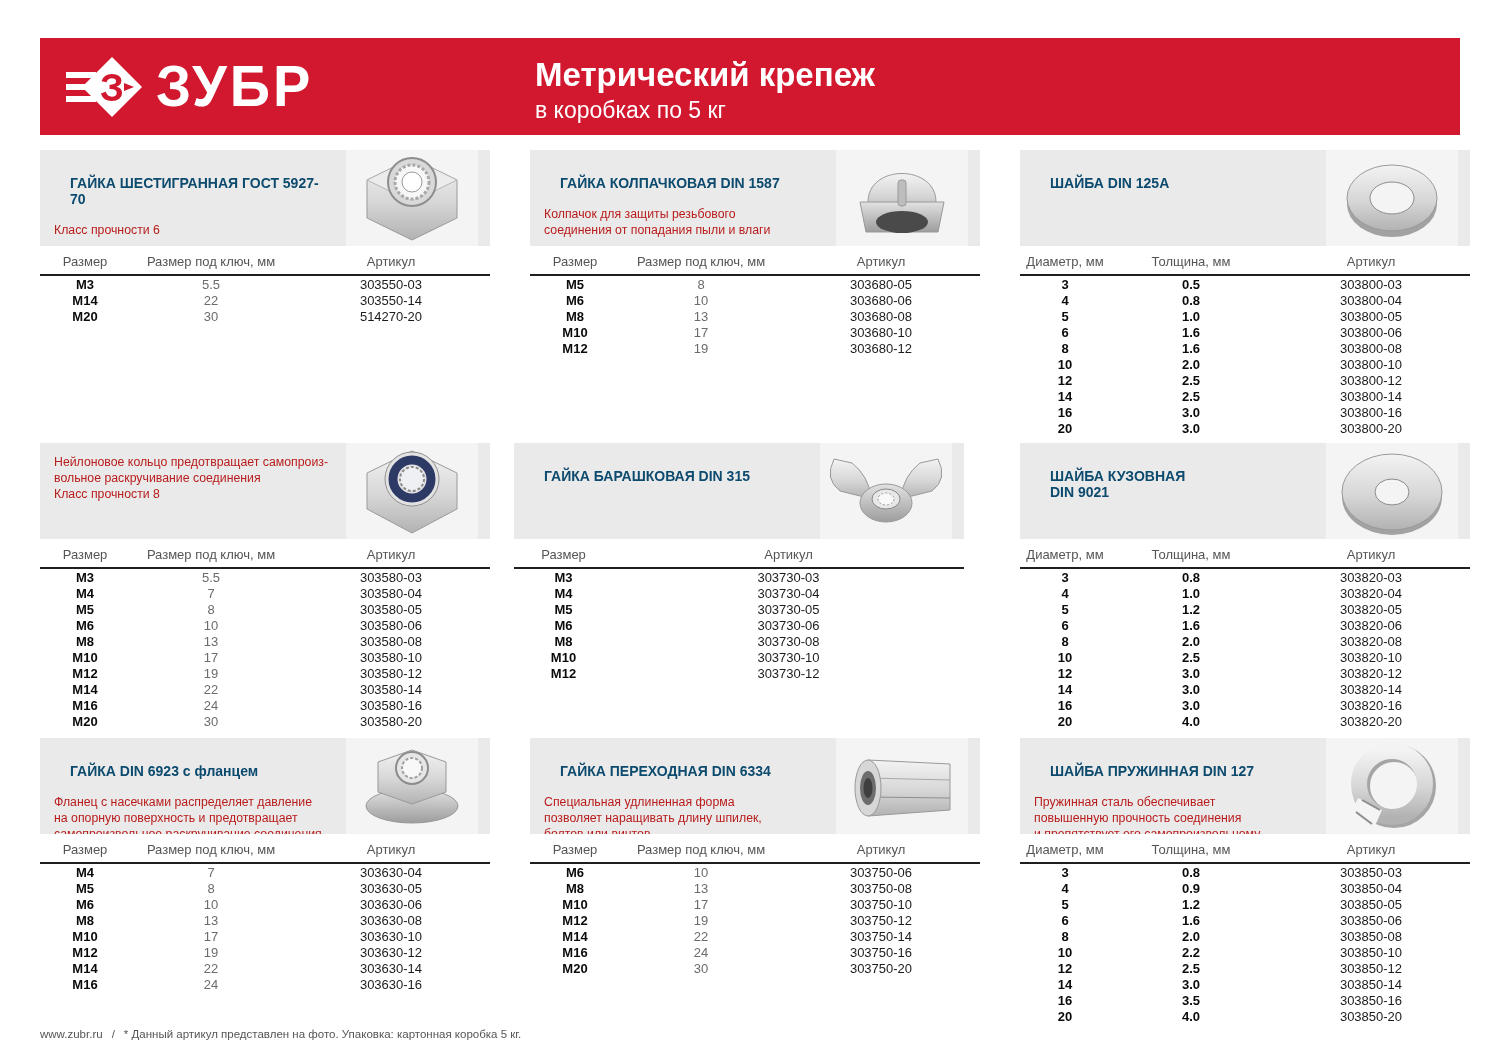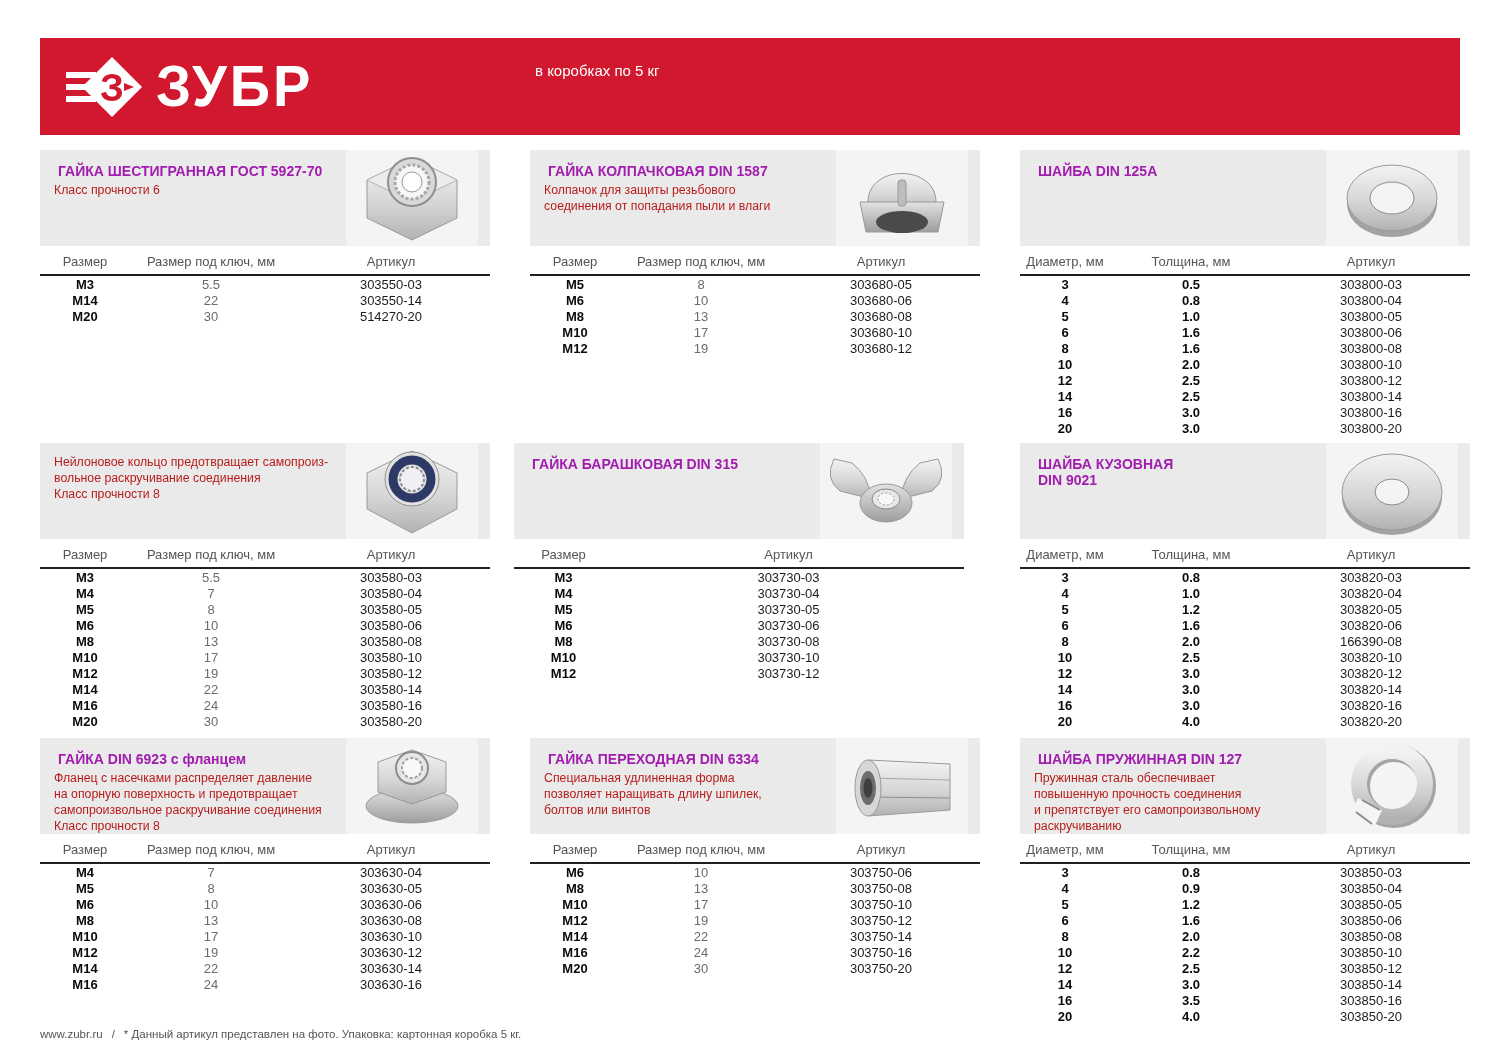--- a/index.html
+++ b/index.html
@@ -5,30 +5,30 @@
   html,body{margin:0;padding:0;background:#ffffff;}
   body{font-family:"Liberation Sans", sans-serif; -webkit-font-smoothing:antialiased;}
   .page{position:relative;width:1500px;height:1060px;background:#ffffff;overflow:hidden;}
 
   
   .banner{position:absolute;left:40px;top:38px;width:1420px;height:97px;background:#D1182F;}
   .logo{position:absolute;left:26px;top:0;height:97px;display:flex;align-items:center;}
   .logo-text{color:#ffffff;font-size:56px;font-weight:bold;letter-spacing:3px;line-height:1;margin-left:12px;transform:scaleY(1.02);}
   .banner-text{position:absolute;left:495px;top:20px;color:#ffffff;}
   .banner-title{font-size:33px;font-weight:bold;line-height:1.05;}
-  .banner-subtitle{font-size:15px;margin-top:4px;font-weight:normal;}
+  .banner-subtitle{font-size:23px;margin-top:4px;font-weight:normal;}
 
   
   .card{position:absolute;width:450px;}
   .pos-0{left:40px;top:150px;}   .pos-1{left:530px;top:150px;}  .pos-2{left:1020px;top:150px;}
   .pos-3{left:40px;top:443px;}   .pos-4{left:514px;top:443px;}  .pos-5{left:1020px;top:443px;}
   .pos-6{left:40px;top:738px;}   .pos-7{left:530px;top:738px;}  .pos-8{left:1020px;top:738px;}
 
   .info{position:relative;height:96px;background:#EAEAEA;box-sizing:border-box;padding:9px 150px 6px 14px;overflow:hidden;}
-  .title{margin:4px;font-size:14px;line-height:1.16;color:#a21caf;font-weight:bold;white-space:pre-line;}
+  .title{margin:16px;font-size:14px;line-height:1.16;color:#0c4a6e;font-weight:bold;white-space:pre-line;}
   .desc{margin:3px 0 0;font-size:12.3px;line-height:1.3;color:#b91c1c;white-space:pre-line;}
   .photo{position:absolute;top:0;bottom:0;right:12px;width:132px;background:#F4F4F4;display:flex;align-items:center;justify-content:center;}
 
   table.spec{width:100%;border-collapse:collapse;table-layout:fixed;margin-top:8px;}
   .spec th{font-weight:normal;font-size:13px;color:#555555;padding:0 0 5px 0;border-bottom:2px solid #1f1f1f;text-align:center;}
   .spec td{font-size:13px;height:16px;padding:0;text-align:center;vertical-align:middle;color:#1c1c1c;}
   .spec td.b{font-weight:bold;color:#0a0a0a;}
   .spec td.m{color:#6b6b6b;}
   .spec td.art{color:#1c1c1c;}
   table.three .c0{width:20%;} table.three .c1{width:36%;} table.three .c2{width:44%;}
@@ -67,20 +67,21 @@
         <rect x="0" y="17" width="30" height="6" fill="#ffffff"></rect>
         <rect x="0" y="29" width="38" height="6" fill="#ffffff"></rect>
         <rect x="0" y="41" width="30" height="6" fill="#ffffff"></rect>
         <polygon points="46,2 76,32 46,62 16,32" fill="#ffffff"></polygon>
         <text x="46" y="46" font-size="38" font-weight="bold" text-anchor="middle" fill="#D1182F" font-family="Liberation Sans, sans-serif">З</text>
         <polygon points="58,28 68,32 58,36" fill="#D1182F"></polygon>
       </svg>
       <span class="logo-text">ЗУБР</span>
     </div>
     <div class="banner-text">
+      <div class="banner-title">Метрический крепеж</div>
       <div class="banner-subtitle">в коробках по 5 кг</div>
     </div>
   </header>
 
   <section class="card pos-0">
     <div class="info">
       <h2 class="title">ГАЙКА ШЕСТИГРАННАЯ ГОСТ 5927-70</h2>
       <p class="desc">Класс прочности 6</p>
       <div class="photo">
         <svg width="120" height="92" viewBox="0 0 120 92">
@@ -415,21 +416,21 @@
             <td class="c2 art">303820-05</td>
           </tr>
           <tr>
             <td class="c0 b">6</td>
             <td class="c1 b">1.6</td>
             <td class="c2 art">303820-06</td>
           </tr>
           <tr>
             <td class="c0 b">8</td>
             <td class="c1 b">2.0</td>
-            <td class="c2 art">166390-08</td>
+            <td class="c2 art">303820-08</td>
           </tr>
           <tr>
             <td class="c0 b">10</td>
             <td class="c1 b">2.5</td>
             <td class="c2 art">303820-10</td>
           </tr>
           <tr>
             <td class="c0 b">12</td>
             <td class="c1 b">3.0</td>
             <td class="c2 art">303820-12</td>

